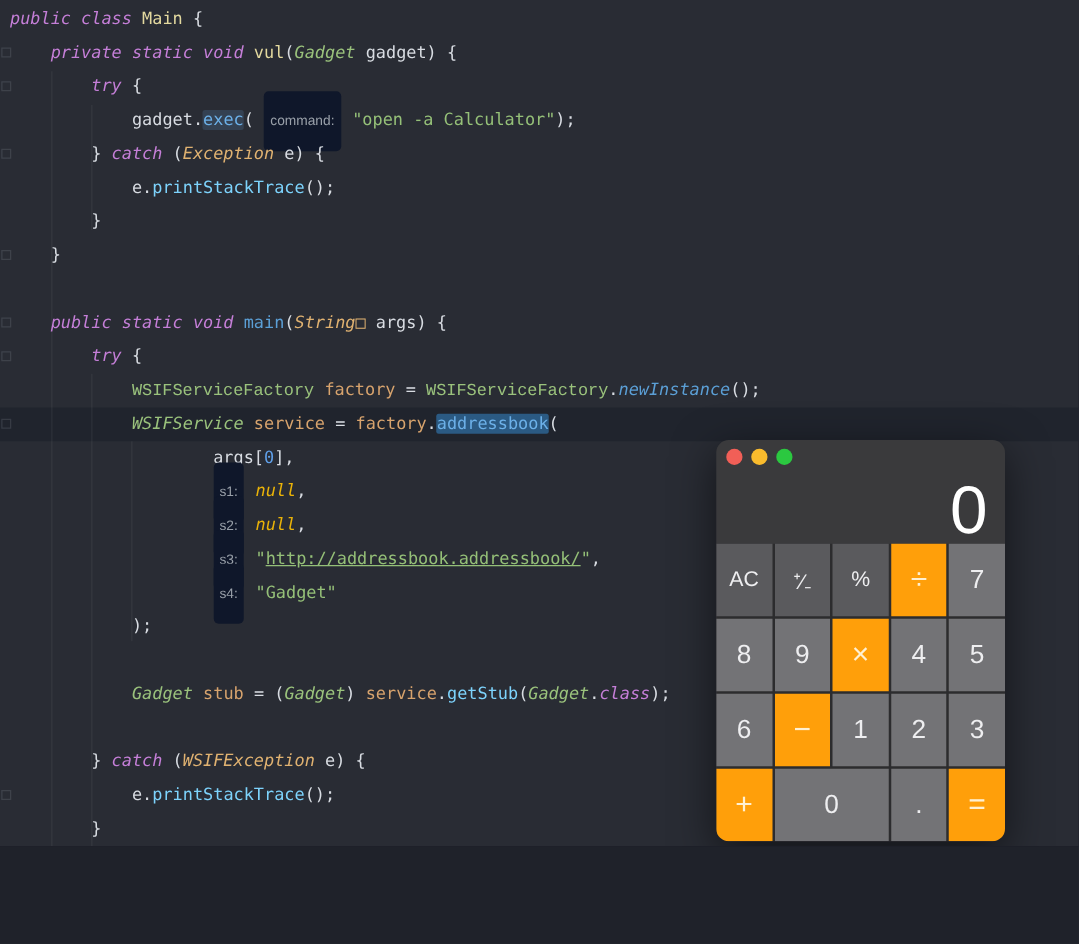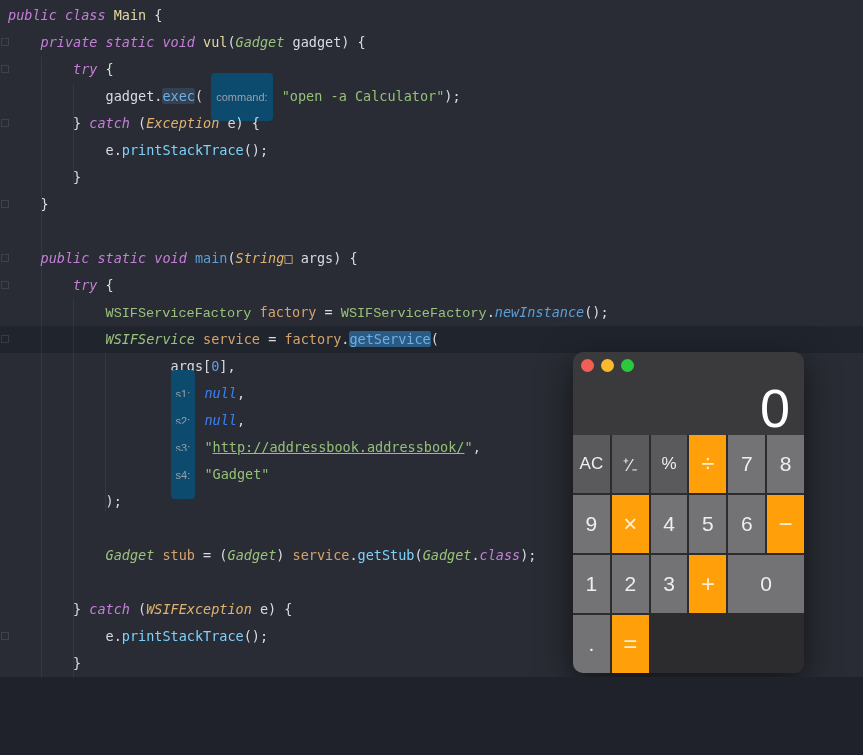--- a/index.html
+++ b/index.html
@@ -19,33 +19,33 @@
   .t-var{color:#d7a36d;}
   .t-str{color:#95c078;}
   .t-url{color:#95c078;text-decoration:underline;}
   .t-num{color:#5f9fe8;}
   .t-p{color:#d8dce2;}
   .t-call{color:#7dd3fc;}
   .t-calli{color:#5b9fd6;font-style:italic;}
   .t-callh{color:#6cb0e8;background:#2b5a83;border-radius:2px;}
   .t-callh2{color:#6cb0e8;background:rgba(90,140,190,0.22);border-radius:2px;}
   .t-exc{color:#e0b271;font-style:italic;}
-  .t-null{color:#3b82f6;font-style:italic;text-align:right;}
+  .t-null{color:#eab308;font-style:italic;text-align:right;}
   .t-chip{font-family:"Liberation Sans",sans-serif;font-style:normal;font-size:11px;
-          background:#0c4a6e;color:#99a0a9;border-radius:4px;padding:18px 5px;margin-right:1px;}
+          background:#0f172a;color:#99a0a9;border-radius:4px;padding:18px 5px;margin-right:1px;}
   
   #calc{position:absolute;left:573px;top:352px;width:231px;height:321px;border-radius:10px;overflow:hidden;
         background:#3a3a3c;box-shadow:0 10px 34px rgba(0,0,0,0.55);display:flex;flex-direction:column;z-index:5;}
   #calc-top{height:83px;position:relative;flex:none;}
   #lights{position:absolute;top:7px;left:8px;display:flex;gap:7px;}
   .light{width:13px;height:13px;border-radius:50%;}
   .l-red{background:#f15f57;}.l-yellow{background:#f9bb2d;}.l-green{background:#2bc840;}
   #calc-display{position:absolute;right:13px;bottom:0px;color:#ffffff;font-family:"Liberation Sans",sans-serif;
                 font-size:54px;font-weight:100;line-height:1;letter-spacing:1px;}
-  #calc-grid{flex:1;display:grid;grid-template-columns:repeat(6,1fr);grid-auto-rows:1fr;gap:2px;background:#2c2c2e;}
+  #calc-grid{flex:1;display:grid;grid-template-columns:repeat(5,1fr);grid-auto-rows:1fr;gap:2px;background:#2c2c2e;}
   .key{display:flex;align-items:center;justify-content:center;font-family:"Liberation Sans",sans-serif;
        color:#eeeef0;cursor:default;user-select:none;}
   .k-num{background:#737376;font-size:21px;}
   .k-fn{background:#5a5a5d;font-size:17px;}
   .k-op{background:#ff9f0a;color:#fff0d2;font-size:24px;}
   .k-wide{grid-column:span 2;}
   
   #watermark{position:absolute;right:10px;bottom:8px;display:flex;align-items:center;gap:8px;z-index:4;opacity:0.92;}
   #watermark-label{font-family:"Liberation Sans",sans-serif;font-size:27px;color:#ccd1d7;letter-spacing:0.5px;}
 </style>
@@ -75,21 +75,21 @@
       <div class="code-line"><span class="t-p">        </span><span class="t-kw">try</span><span class="t-p"> {</span></div>
       <div class="code-line"><span class="t-p">            gadget</span><span class="t-p">.</span><span class="t-callh2">exec</span><span class="t-p">( </span><span class="t-chip">command:</span><span class="t-p"> </span><span class="t-str">"open -a Calculator"</span><span class="t-p">);</span></div>
       <div class="code-line"><span class="t-p">        } </span><span class="t-kw">catch</span><span class="t-p"> (</span><span class="t-exc">Exception</span><span class="t-p"> e) {</span></div>
       <div class="code-line"><span class="t-p">            e</span><span class="t-p">.</span><span class="t-call">printStackTrace</span><span class="t-p">();</span></div>
       <div class="code-line"><span class="t-p">        }</span></div>
       <div class="code-line"><span class="t-p">    }</span></div>
       <div class="code-line"></div>
       <div class="code-line"><span class="t-p">    </span><span class="t-kw">public static void </span><span class="t-main">main</span><span class="t-p">(</span><span class="t-exc">String□</span><span class="t-p"> args) {</span></div>
       <div class="code-line"><span class="t-p">        </span><span class="t-kw">try</span><span class="t-p"> {</span></div>
       <div class="code-line"><span class="t-p">            </span><span class="t-cls">WSIFServiceFactory</span><span class="t-p"> </span><span class="t-var">factory</span><span class="t-p"> = </span><span class="t-cls">WSIFServiceFactory</span><span class="t-p">.</span><span class="t-calli">newInstance</span><span class="t-p">();</span></div>
-      <div class="code-line"><span class="t-p">            </span><span class="t-clsi">WSIFService</span><span class="t-p"> </span><span class="t-var">service</span><span class="t-p"> = </span><span class="t-var">factory</span><span class="t-p">.</span><span class="t-callh">getService</span><span class="t-p">(</span></div>
+      <div class="code-line"><span class="t-p">            </span><span class="t-clsi">WSIFService</span><span class="t-p"> </span><span class="t-var">service</span><span class="t-p"> = </span><span class="t-var">factory</span><span class="t-p">.</span><span class="t-callh">addressbook</span><span class="t-p">(</span></div>
       <div class="code-line"><span class="t-p">                    args[</span><span class="t-num">0</span><span class="t-p">],</span></div>
       <div class="code-line"><span class="t-p">                    </span><span class="t-chip">s1:</span><span class="t-p"> </span><span class="t-null">null</span><span class="t-p">,</span></div>
       <div class="code-line"><span class="t-p">                    </span><span class="t-chip">s2:</span><span class="t-p"> </span><span class="t-null">null</span><span class="t-p">,</span></div>
       <div class="code-line"><span class="t-p">                    </span><span class="t-chip">s3:</span><span class="t-p"> </span><span class="t-str">"</span><span class="t-url">http://addressbook.addressbook/</span><span class="t-str">"</span><span class="t-p">,</span></div>
       <div class="code-line"><span class="t-p">                    </span><span class="t-chip">s4:</span><span class="t-p"> </span><span class="t-str">"Gadget"</span></div>
       <div class="code-line"><span class="t-p">            );</span></div>
       <div class="code-line"></div>
       <div class="code-line"><span class="t-p">            </span><span class="t-clsi">Gadget</span><span class="t-p"> </span><span class="t-var">stub</span><span class="t-p"> = (</span><span class="t-clsi">Gadget</span><span class="t-p">) </span><span class="t-var">service</span><span class="t-p">.</span><span class="t-call">getStub</span><span class="t-p">(</span><span class="t-clsi">Gadget</span><span class="t-p">.</span><span class="t-kw">class</span><span class="t-p">);</span></div>
       <div class="code-line"></div>
       <div class="code-line"><span class="t-p">        } </span><span class="t-kw">catch</span><span class="t-p"> (</span><span class="t-exc">WSIFException</span><span class="t-p"> e) {</span></div>

